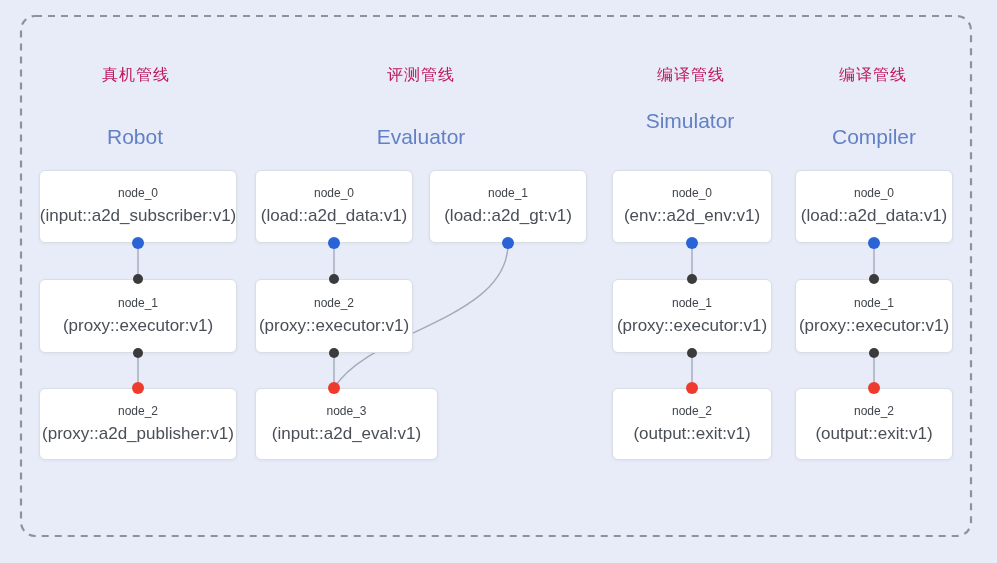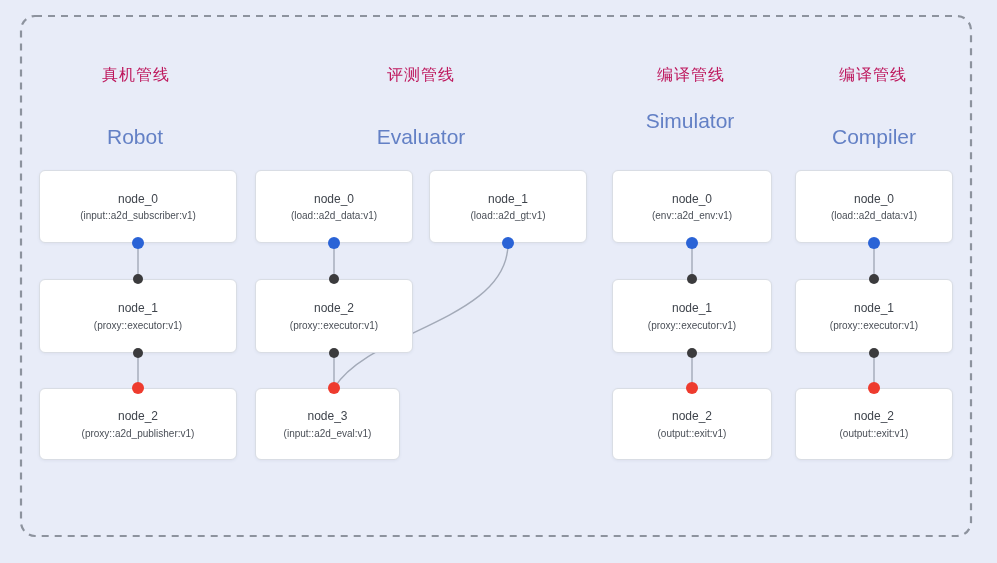--- a/index.html
+++ b/index.html
@@ -17,21 +17,21 @@
     position:absolute;transform:translateX(-50%);z-index:1;
     font-size:21px;font-weight:400;color:#6380c5;white-space:nowrap;
   }
   .node{
     position:absolute;z-index:2;box-sizing:border-box;
     background:#ffffff;border:1px solid #d9dde4;border-radius:6px;
     box-shadow:0 1px 3px rgba(70,80,110,0.07);
     display:flex;flex-direction:column;align-items:center;justify-content:center;
   }
   .node-title{font-size:12px;color:#3f444c;line-height:1.55;}
-  .node-sub{font-size:10px;color:#4a4f57;line-height:1.5;}
+  .node-sub{font-size:17px;color:#4a4f57;line-height:1.5;}
   .dot{position:absolute;z-index:3;border-radius:50%;}
   .dot-blue{width:12px;height:12px;background:#2a63d6;}
   .dot-dark{width:10px;height:10px;background:#3b3b3d;}
   .dot-red{width:12px;height:12px;background:#ee3b2e;}
 </style>
 </head>
 <body>
 
 <div id="canvas">
 
@@ -78,21 +78,21 @@
     <div class="node-sub">(load::a2d_data:v1)</div>
   </div>
   <div class="node" style="left:429px;top:170px;width:158px;height:73px;">
     <div class="node-title">node_1</div>
     <div class="node-sub">(load::a2d_gt:v1)</div>
   </div>
   <div class="node" style="left:255px;top:279px;width:158px;height:74px;">
     <div class="node-title">node_2</div>
     <div class="node-sub">(proxy::executor:v1)</div>
   </div>
-  <div class="node" style="left:255px;top:388px;width:145px;height:72px;">
+  <div class="node" style="left:255px;top:388px;width:183px;height:72px;">
     <div class="node-title">node_3</div>
     <div class="node-sub">(input::a2d_eval:v1)</div>
   </div>
 
   <div class="node" style="left:612px;top:170px;width:160px;height:73px;">
     <div class="node-title">node_0</div>
     <div class="node-sub">(env::a2d_env:v1)</div>
   </div>
   <div class="node" style="left:612px;top:279px;width:160px;height:74px;">
     <div class="node-title">node_1</div>

